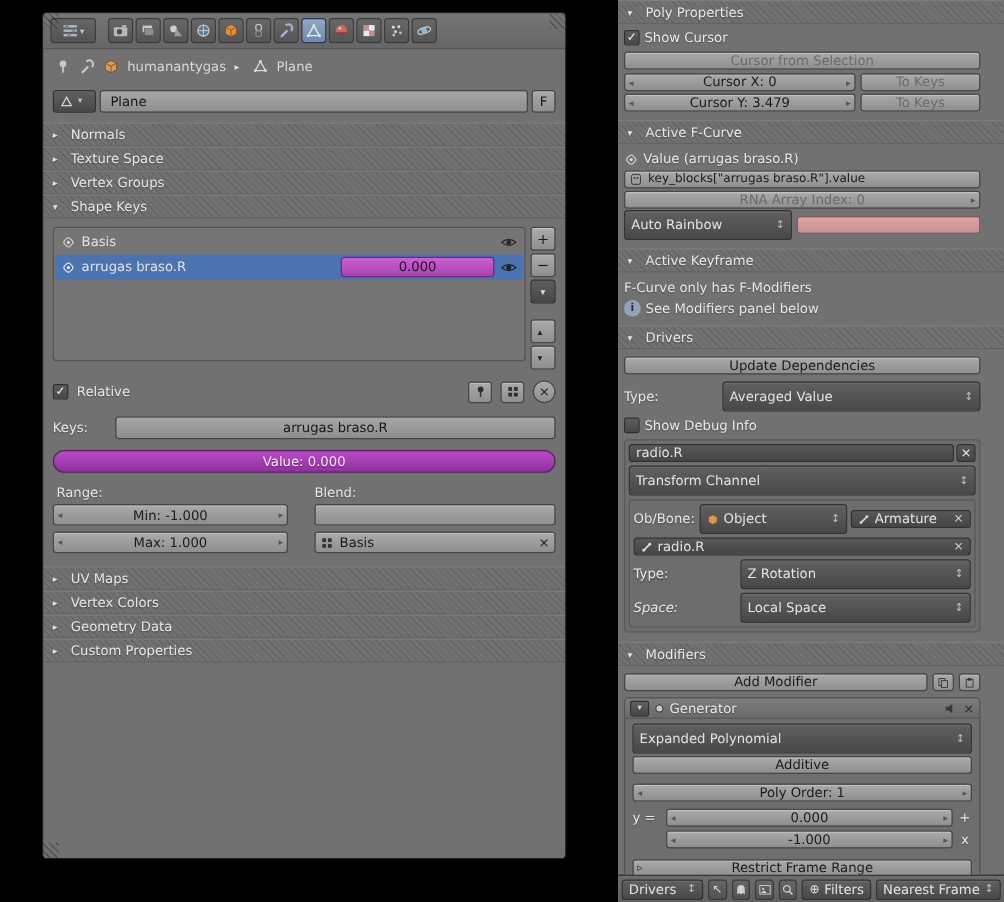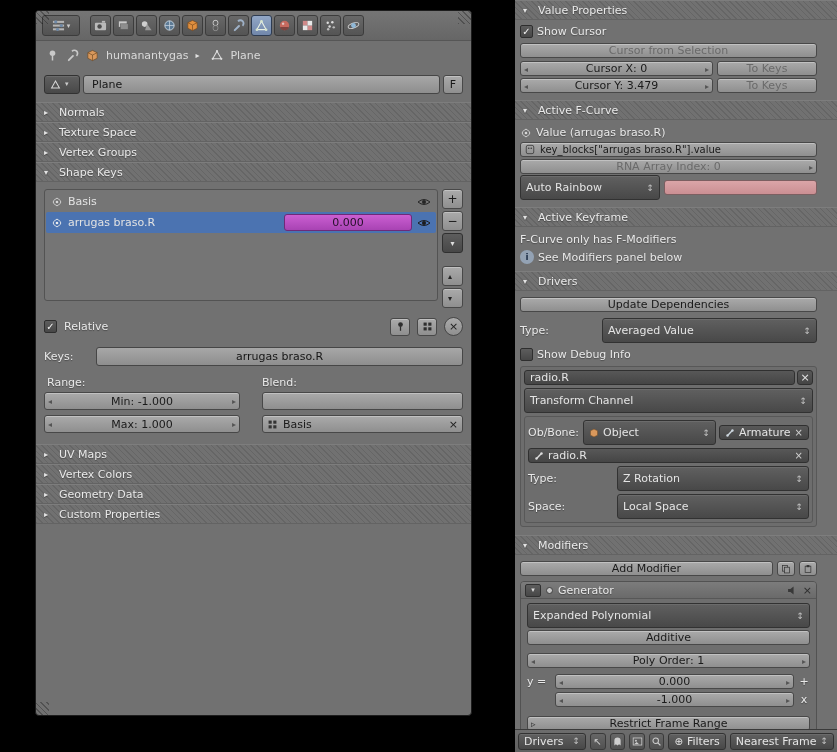--- a/index.html
+++ b/index.html
@@ -293,20 +293,21 @@
       <div class="xcircle">
           <span>×</span>
         </div>
     </div>
 
     <div class="nm-row">
       <span class="lbl" style="width:44px;">Keys:</span>
       <div class="nm-field">arrugas braso.R</div>
     </div>
 
+    <div class="value-slider">Value: 0.000</div>
 
     <div class="rb-row">
       <span class="lbl" style="width:218px;padding-left:3px;">Range:</span>
       <span class="lbl">Blend:</span>
     </div>
     <div class="cols">
       <div class="col-l">
         <div class="btn numf h18">
             <span class="af l">◂</span>
             <span>Min: -1.000</span>
@@ -349,21 +350,21 @@
   <div class="phead stripes">
       <span class="tri">▸</span>
       <span class="lbl">Custom Properties</span>
     </div>
 </div>
 
 <div id="right-sidebar">
 
   <div class="phead stripes">
       <span class="tri">▾</span>
-      <span class="lbl">Value Properties</span>
+      <span class="lbl">Poly Properties</span>
     </div>
   <div class="rr" style="margin-top:5px;">
     <span class="cb">✓</span>
     <span class="lbl">Show Cursor</span>
   </div>
   <div class="rr" style="margin-top:5px;">
       <div class="btn dis grow">Cursor from Selection</div>
     </div>
   <div class="rr">
     <div class="btn numf grow">
@@ -464,21 +465,21 @@
     <div class="box2">
       <div class="row" style="gap:3px;">
         <span class="lbl" style="width:52px;">Ob/Bone:</span>
         <div class="ddl grow">
           <svg width="10" height="10" viewBox="0 0 14 14">
               <path d="M7 1.5 L12 4 V10 L7 12.5 L2 10 V4 Z" fill="#d9985c" stroke="#6e4822" stroke-width=".7"></path>
             </svg>
           <span>Object</span>
             <span class="ud">↕</span>
         </div>
-        <div class="dkf" style="width:90px;">
+        <div class="dkf" style="width:100px;">
           <svg width="10" height="10" viewBox="0 0 14 14">
               <path d="M4 10 L10 4" stroke="#ccd6de" stroke-width="2"></path>
               <circle cx="3.5" cy="10.5" r="1.7" fill="#ccd6de"></circle>
               <circle cx="10.5" cy="3.5" r="1.7" fill="#ccd6de"></circle>
             </svg>
           <span>Armature</span>
           <span class="xg">×</span>
         </div>
       </div>
       <div class="row" style="gap:2px;">
@@ -493,21 +494,21 @@
         </div>
       </div>
       <div class="row" style="gap:3px;">
         <span class="lbl" style="width:86px;">Type:</span>
         <div class="ddl grow">
             <span>Z Rotation</span>
             <span class="ud">↕</span>
           </div>
       </div>
       <div class="row" style="gap:3px;">
-        <span class="lbl" style="width:86px;">Space:</span>
+        <span class="lbl" style="width:86px;font-style:italic;">Space:</span>
         <div class="ddl grow">
             <span>Local Space</span>
             <span class="ud">↕</span>
           </div>
       </div>
     </div>
   </div>
 
   <div class="phead stripes" style="margin-top:8px;">
       <span class="tri">▾</span>

